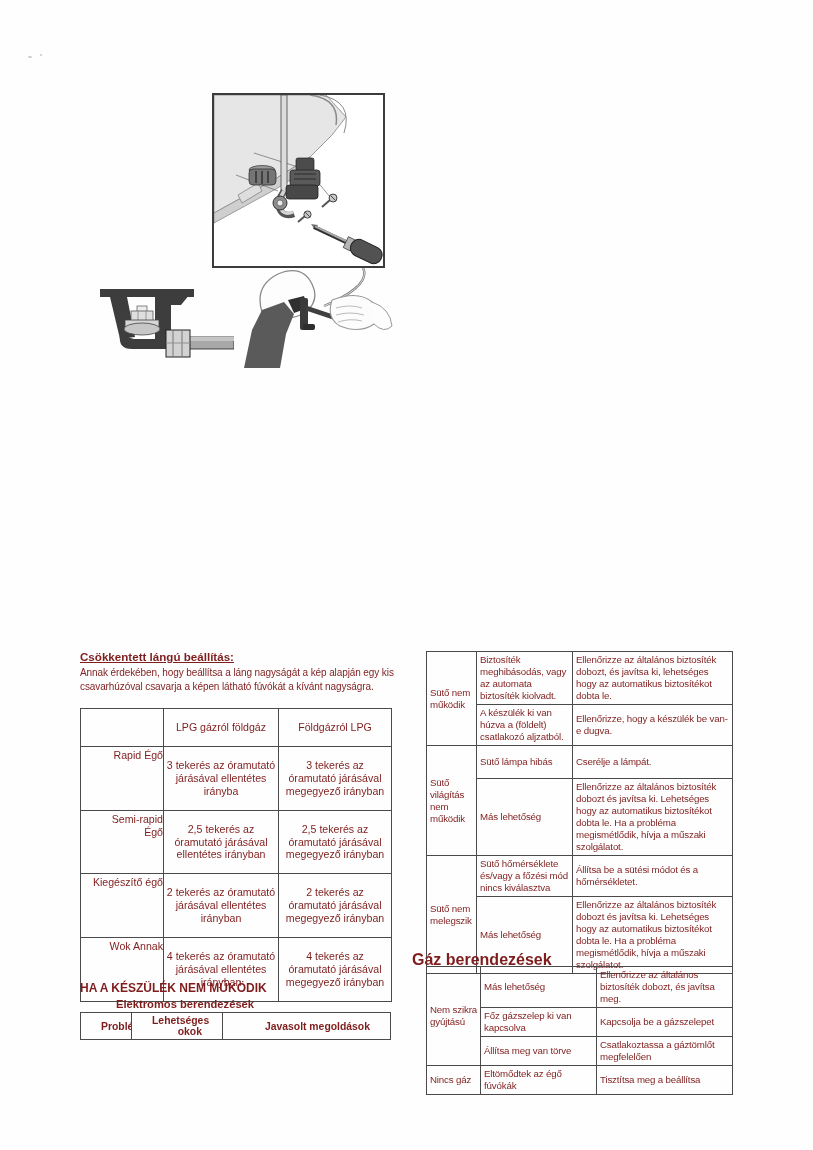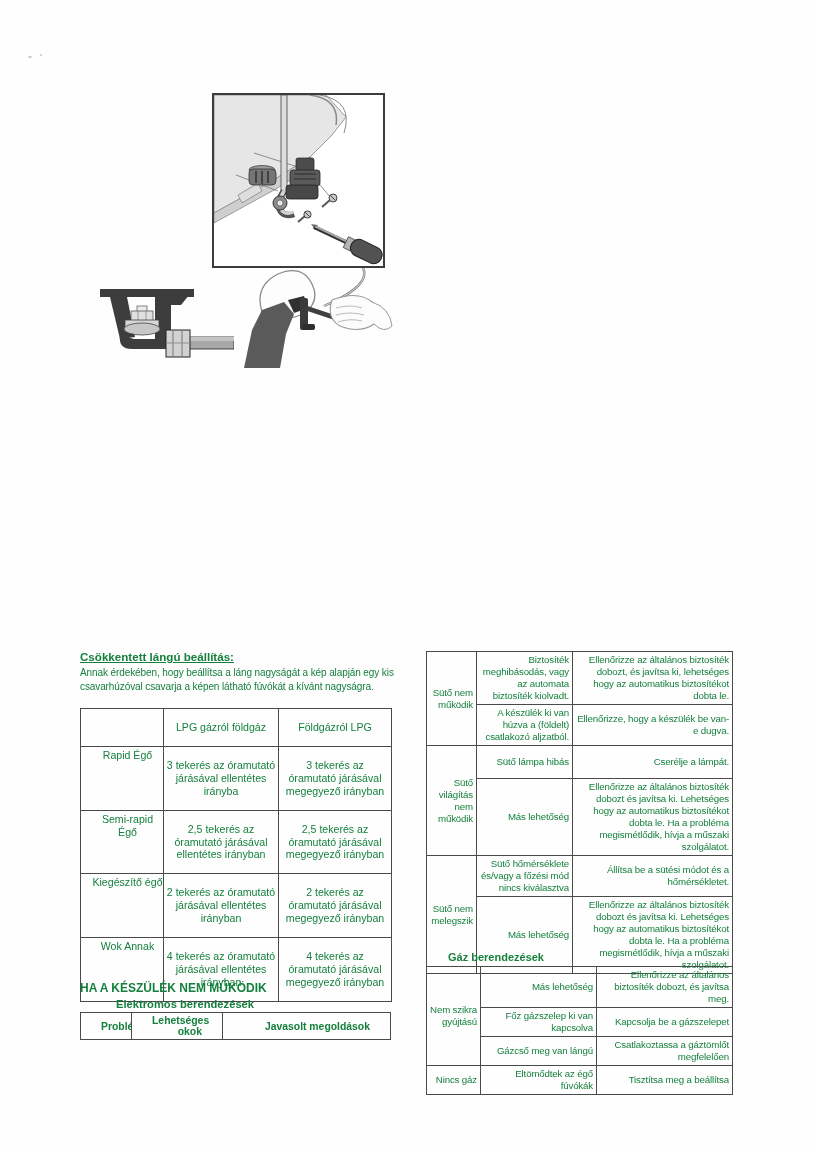--- a/index.html
+++ b/index.html
@@ -1,49 +1,49 @@
 <!DOCTYPE html>
 <html><head>
 <meta charset="utf-8">
 <style>
   html,body { margin:0; padding:0; background:#ffffff; }
   .page {
     position:relative; width:813px; height:1150px; background:#fefefe;
-    font-family:"Liberation Sans", sans-serif; color:#15803d; overflow:hidden;
+    font-family:"Liberation Sans", sans-serif; color:#7f1d1d; overflow:hidden;
   }
   .abs { position:absolute; }
   .speck { position:absolute; background:#c9c9c9; border-radius:50%; }
 
   
   .fig1-frame { left:212px; top:93px; width:169px; height:171px; border:2px solid #3c3c3c; background:#fff; }
 
   
   .sec-title { left:80px; top:650px; font-size:11.6px; font-weight:bold; text-decoration:underline; }
   .intro { left:80px; top:666px; width:315px; font-size:10px; line-height:13.6px; letter-spacing:-0.1px; }
   .hdr-big { left:80px; top:981px; font-size:12px; font-weight:bold; }
   .hdr-sub { left:80px; top:998px; font-size:11.2px; font-weight:bold;margin-left:36px; }
-  .gas-title { left:448px; top:951px; font-size:11px; font-weight:bold; }
+  .gas-title { left:412px; top:951px; font-size:16px; font-weight:bold; }
 
   table { border-collapse:collapse; table-layout:fixed; }
   td,th { border:1px solid #4a4a4a; overflow:hidden; }
 
   
   .burner-table { left:80px; top:708px; width:311px; font-size:10.6px; }
   .burner-table td { line-height:12.9px; text-align:center; vertical-align:middle; padding:12px 2px; }
-  .burner-table td.bname { text-align:center; vertical-align:top; padding:2px 0 0 11px; }
+  .burner-table td.bname { text-align:right; vertical-align:top; padding:2px 0 0 11px; }
   .burner-table tr.hdr { height:17px; }
   .burner-table tr.drow { height:41px; }
 
   
   .etable { left:80px; top:1012px; width:310px; font-size:10.4px; }
   .etable td { font-weight:bold; text-align:right; vertical-align:middle; padding:2px 20px; height:15px; }
 
   
   .oven-table { left:426px; top:651px; width:306px; font-size:9.7px; }
-  .oven-table td, .gas-table td { line-height:12px; padding:2px 3px; vertical-align:middle; letter-spacing:-0.15px; text-align:right; }
+  .oven-table td, .gas-table td { line-height:12px; padding:2px 3px; vertical-align:middle; letter-spacing:-0.15px; text-align:left; }
   .gas-table { left:426px; top:966px; width:306px; font-size:9.7px; }
 </style>
 </head>
 <body>
 
 <div class="page">
 
   <div class="speck" style="left:28px;top:56px;width:4px;height:2px;"></div>
   <div class="speck" style="left:40px;top:54px;width:2px;height:2px;"></div>
 
@@ -243,21 +243,21 @@
       <tr style="height:27px">
         <td rowspan="3">Nem szikra gyújtású</td>
         <td>Más lehetőség</td>
         <td>Ellenőrizze az általános biztosíték dobozt, és javítsa meg.</td>
       </tr>
       <tr style="height:27px">
         <td>Főz gázszelep ki van kapcsolva</td>
         <td>Kapcsolja be a gázszelepet</td>
       </tr>
       <tr style="height:24px">
-        <td>Gázcső meg van lángú</td>
+        <td>Állítsa meg van törve</td>
         <td>Csatlakoztassa a gáztömlőt megfelelően</td>
       </tr>
       <tr style="height:17px">
         <td>Nincs gáz</td>
         <td>Eltömődtek az égő fúvókák</td>
         <td>Tisztítsa meg a beállítsa</td>
       </tr>
     </tbody>
   </table>
 

